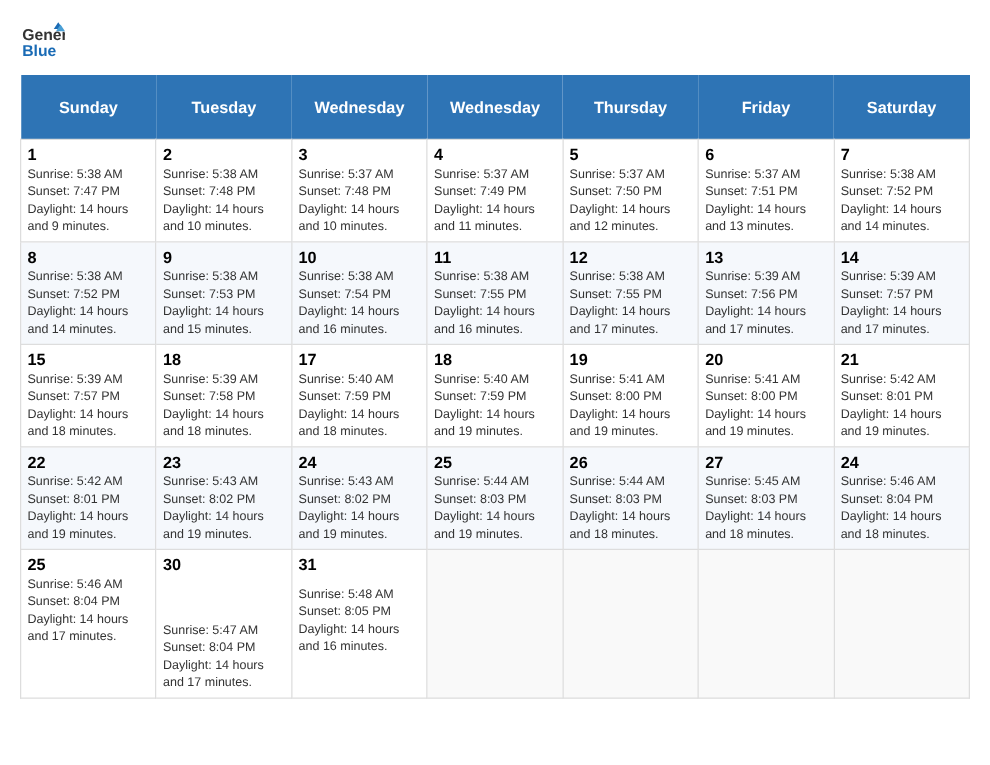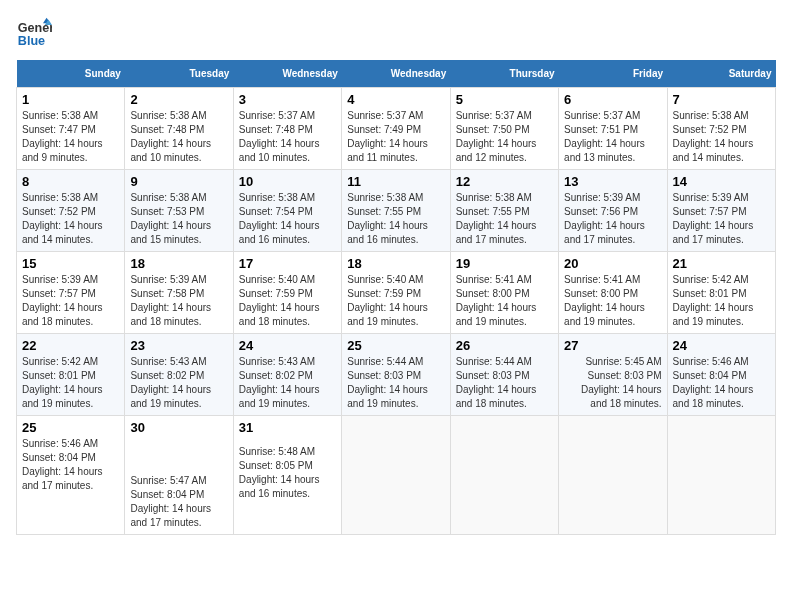--- a/index.html
+++ b/index.html
@@ -38,23 +38,23 @@
       color: #555;
     }
     table {
       width: 100%;
       border-collapse: collapse;
       font-size: 11px;
     }
     th {
       background-color: #2e74b5;
       color: #fff;
-      padding: 8px 4px;
-      text-align: right;
-      font-size: 10px;
+      padding: 18px 4px;
+      text-align: center;
+      font-size: 13px;
       font-weight: bold;
     }
     td {
       vertical-align: top;
       padding: 4px 5px;
       border: 1px solid #ddd;
       width: 14.28%;
       min-height: 70px;
       background: #fff;
     }
@@ -294,21 +294,21 @@
         </td>
         <td>
           <span class="day-num">26</span>
           <div class="day-info" style="white-space: pre-line;">Sunrise: 5:44 AM
 Sunset: 8:03 PM
 Daylight: 14 hours
 and 18 minutes.</div>
         </td>
         <td>
           <span class="day-num">27</span>
-          <div class="day-info" style="white-space: pre-line; text-align: right;">Sunrise: 5:45 AM
+          <div class="day-info" style="white-space: pre-line;">Sunrise: 5:45 AM
 Sunset: 8:03 PM
 Daylight: 14 hours
 and 18 minutes.</div>
         </td>
         <td>
           <span class="day-num">24</span>
           <div class="day-info" style="white-space: pre-line;">Sunrise: 5:46 AM
 Sunset: 8:04 PM
 Daylight: 14 hours
 and 18 minutes.</div>

